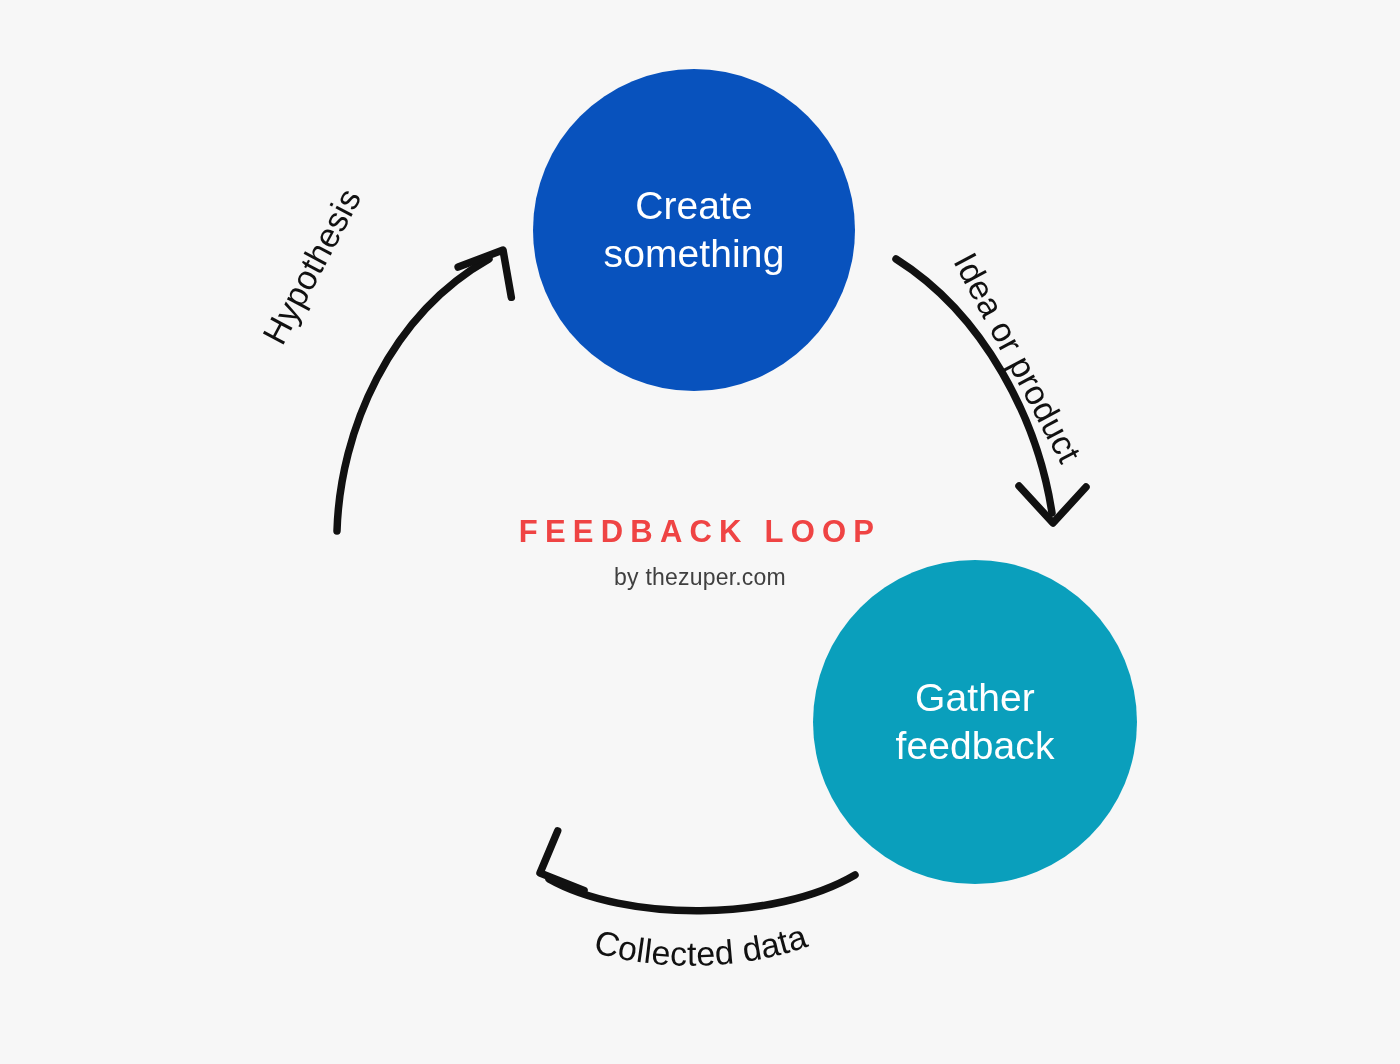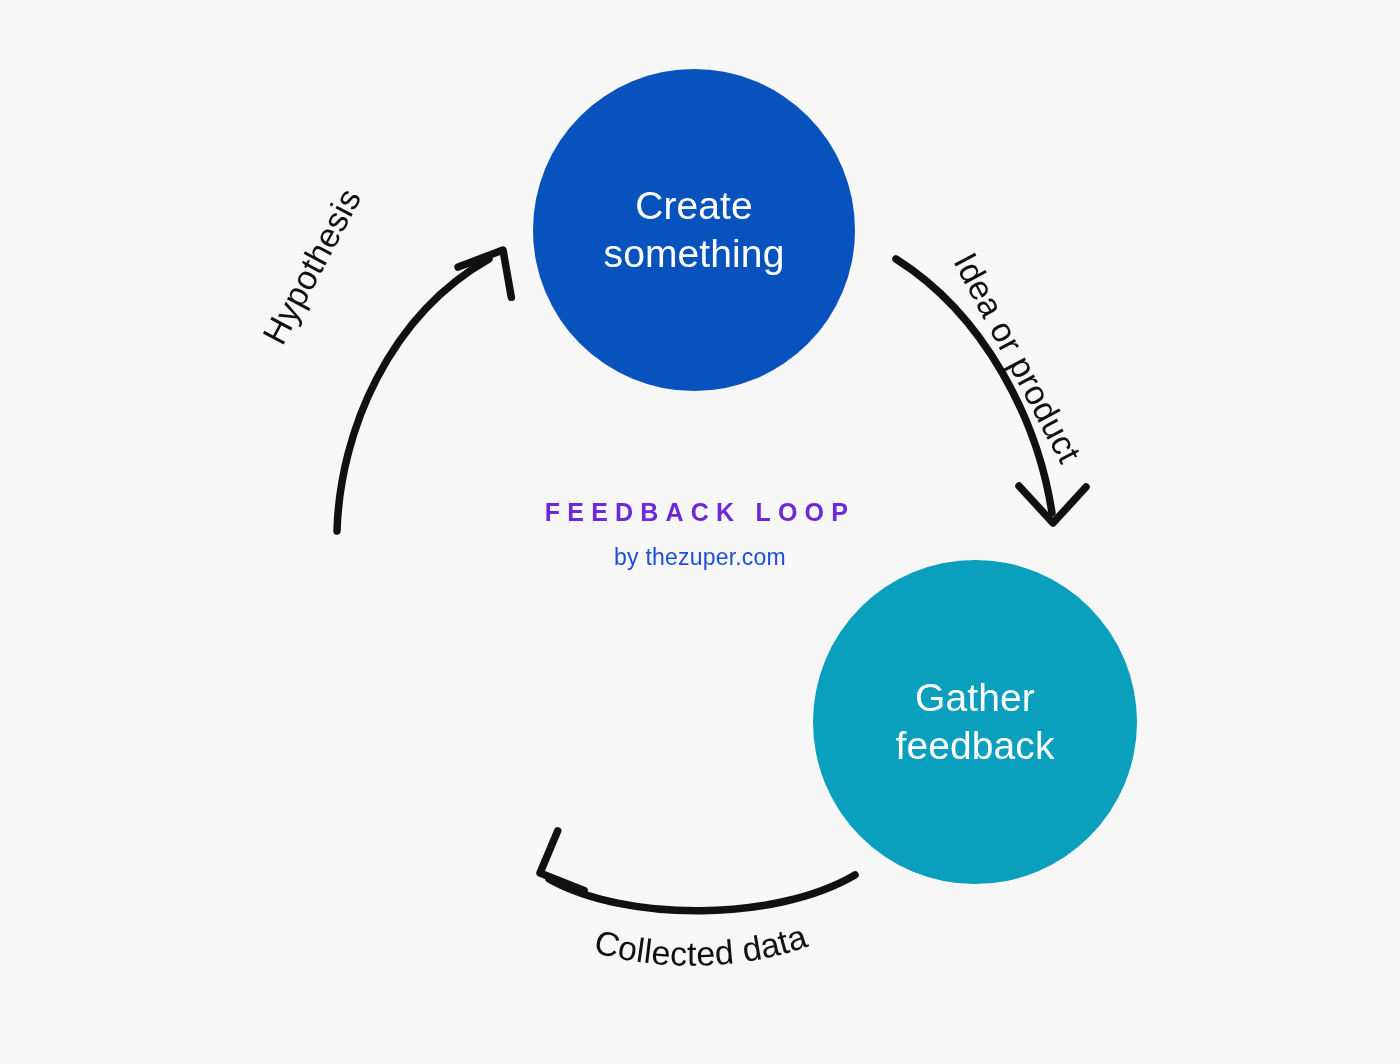--- a/index.html
+++ b/index.html
@@ -62,32 +62,33 @@
   }
   #center-block {
     position: absolute;
     left: 400px;
     top: 495px;
     width: 600px;
     text-align: center;
     user-select: none;
   }
   #center-title {
-    font-size: 25px;
+    font-size: 31px;
     font-weight: 700;
     letter-spacing: 7.2px;
-    color: #6d28d9;
+    color: #ef4444;
     line-height: 34px;
+    margin-top: 20px;
   }
   #center-subtitle {
     margin-top: 14px;
     font-size: 23px;
     font-weight: 400;
     letter-spacing: 0.2px;
-    color: #1d4ed8;
+    color: #404040;
     line-height: 28px;
   }
   .edge-label {
     position: absolute;
     font-size: 34px;
     font-weight: 400;
     color: #111111;
     white-space: nowrap;
     user-select: none;
     letter-spacing: 0.2px;

